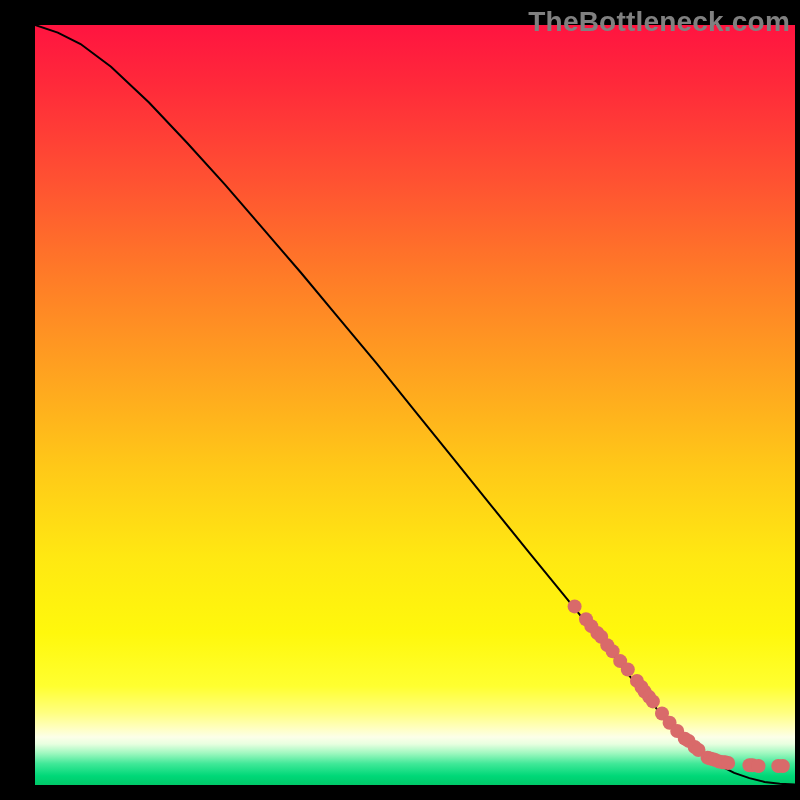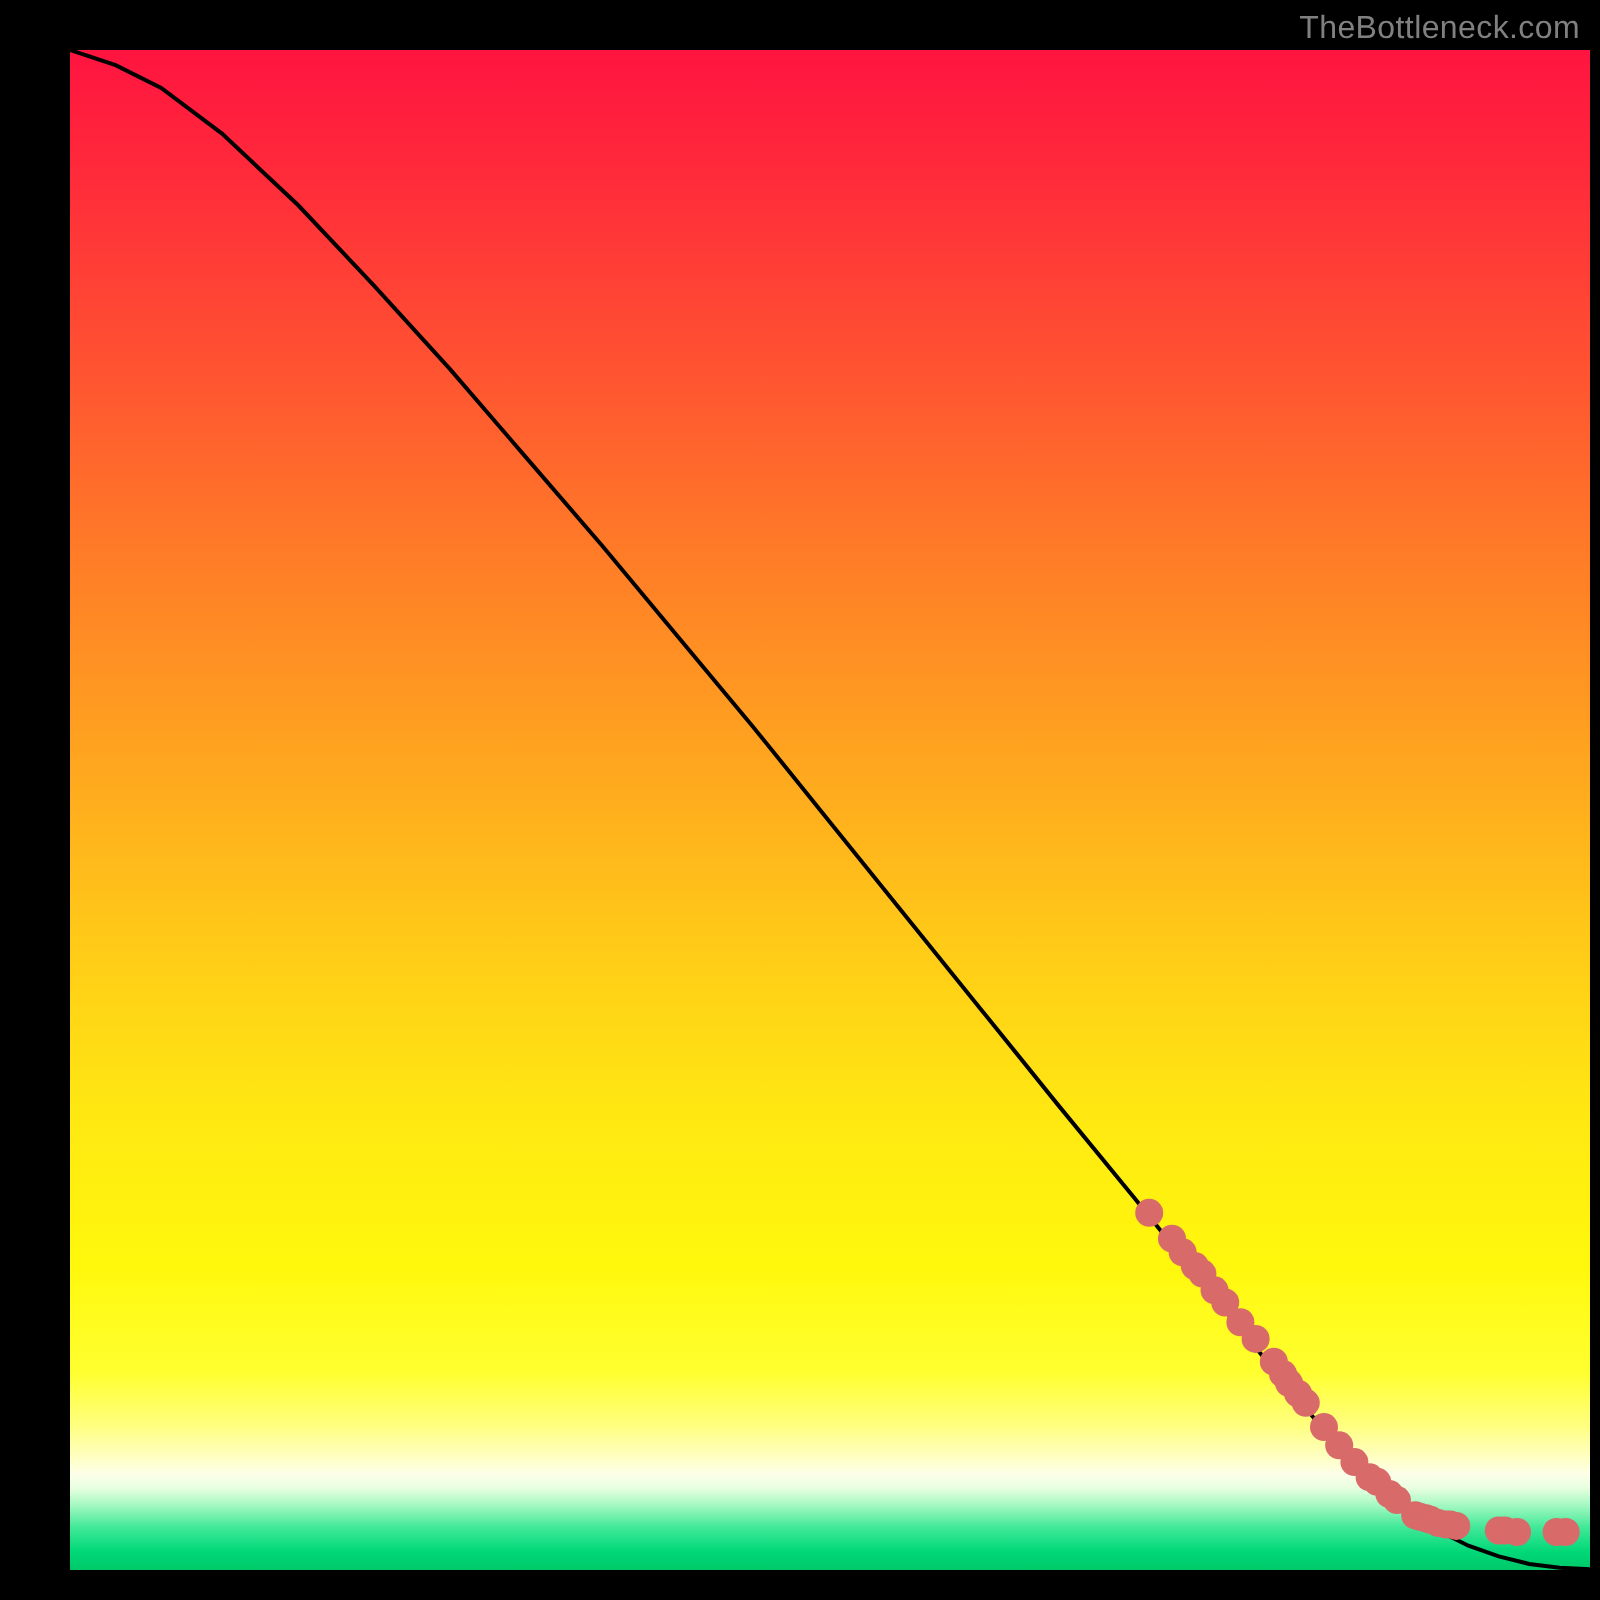--- a/index.html
+++ b/index.html
@@ -16,22 +16,22 @@
     left: 35px;
     top: 25px;
     width: 760px;
     height: 760px;
   }
   .watermark {
     position: absolute;
     top: 6px;
     right: 10px;
     color: #808080;
-    font-size: 16px;
-    font-weight: 400;
+    font-size: 28px;
+    font-weight: 700;
     letter-spacing: 0.2px;
     z-index: 10;
   }
   svg {
     position: absolute;
     top: 0;
     left: 0;
     z-index: 5;
     pointer-events: none;
   }

